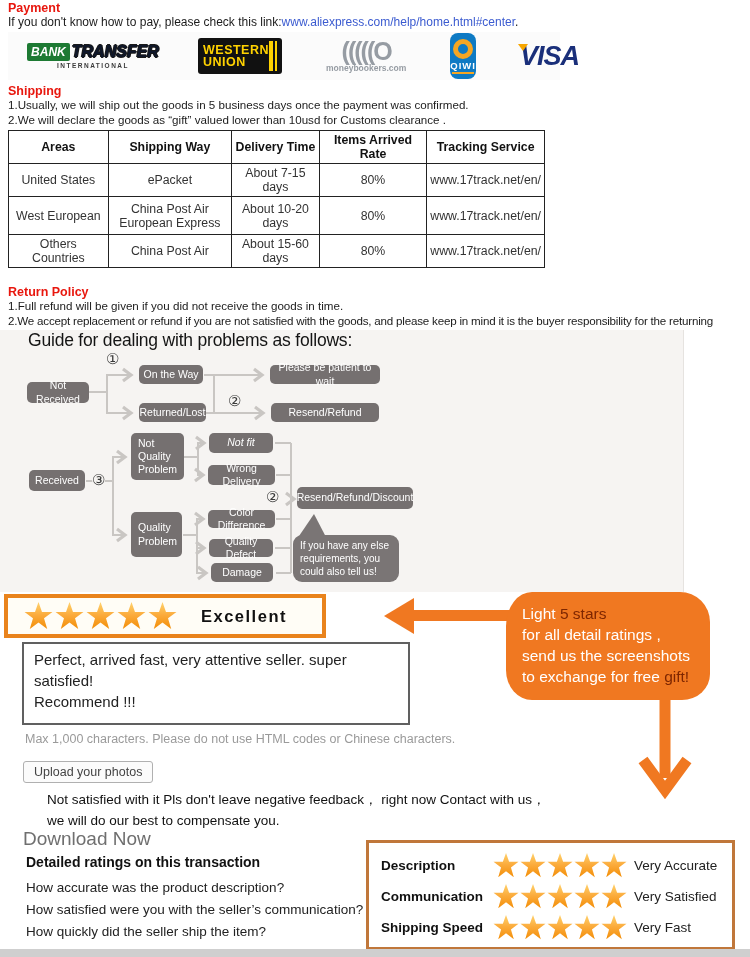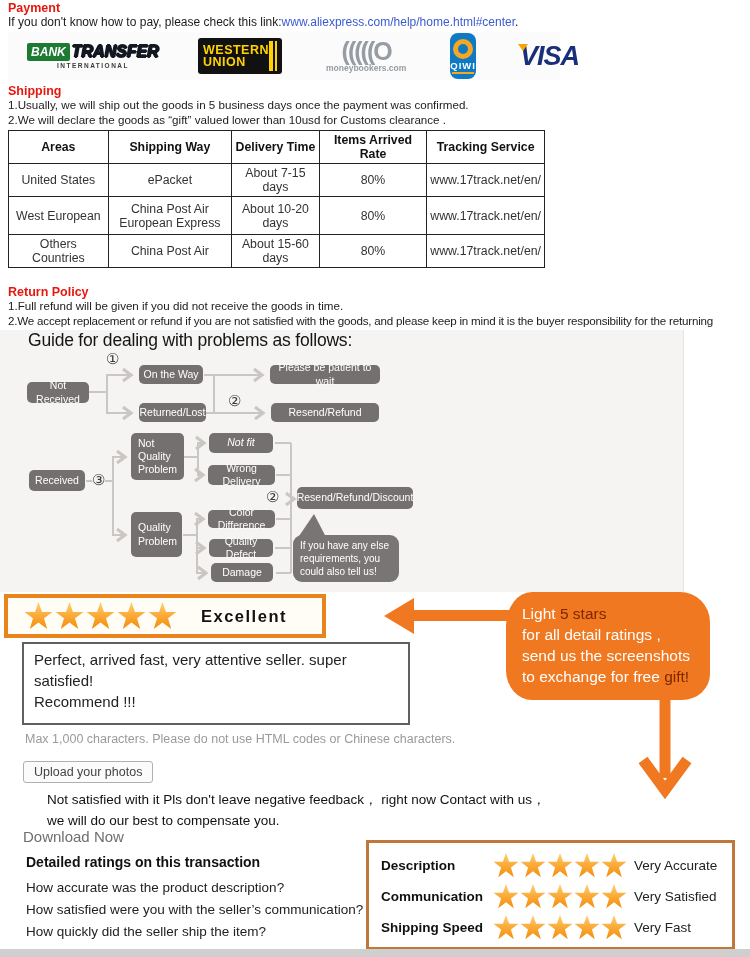--- a/index.html
+++ b/index.html
@@ -87,21 +87,21 @@
   .arrow-down { left:630px; top:698px; }
 
   
   .comment-box { left:22px; top:642px; width:388px; height:83px; background:#fff;
                  border:2px solid #606060; padding:5px 10px; font-size:15px; line-height:21px;
                  color:#222; white-space:pre-line; }
   .hint { left:25px; top:732px; font-size:12.5px; color:#9a9a9a; }
   .upload-btn { left:23px; top:761px; display:inline-block; border:1px solid #b0b0b0; border-radius:3px;
                 background:#fbfbfb; color:#444; font-size:12.5px; padding:3px 10px; }
   .appeal { left:23px; top:789px; width:640px; font-size:13.5px; color:#111; line-height:21px; white-space:pre-line;margin-left:24px; }
-  .download { left:23px; top:828px; font-size:15px; color:#6f6f6f; }
+  .download { left:23px; top:828px; font-size:19px; color:#6f6f6f; }
 
   
   .detailed-title { left:26px; top:854px; font-size:14px; font-weight:bold; color:#111; }
   .question { left:26px; font-size:13.5px; color:#222; }
   .ratings-box { left:366px; top:840px; width:369px; height:110px; border:3px solid #c0773a;
                  background:#fff; padding:7px 0 0 12px; }
   .r-row { display:flex; align-items:center; height:31px; }
   .r-label { font-weight:bold; font-size:13.5px; color:#111; width:112px; }
   .r-stars { display:flex; align-items:center; }
   .r-value { font-size:13.5px; color:#222; margin-left:6px; }

